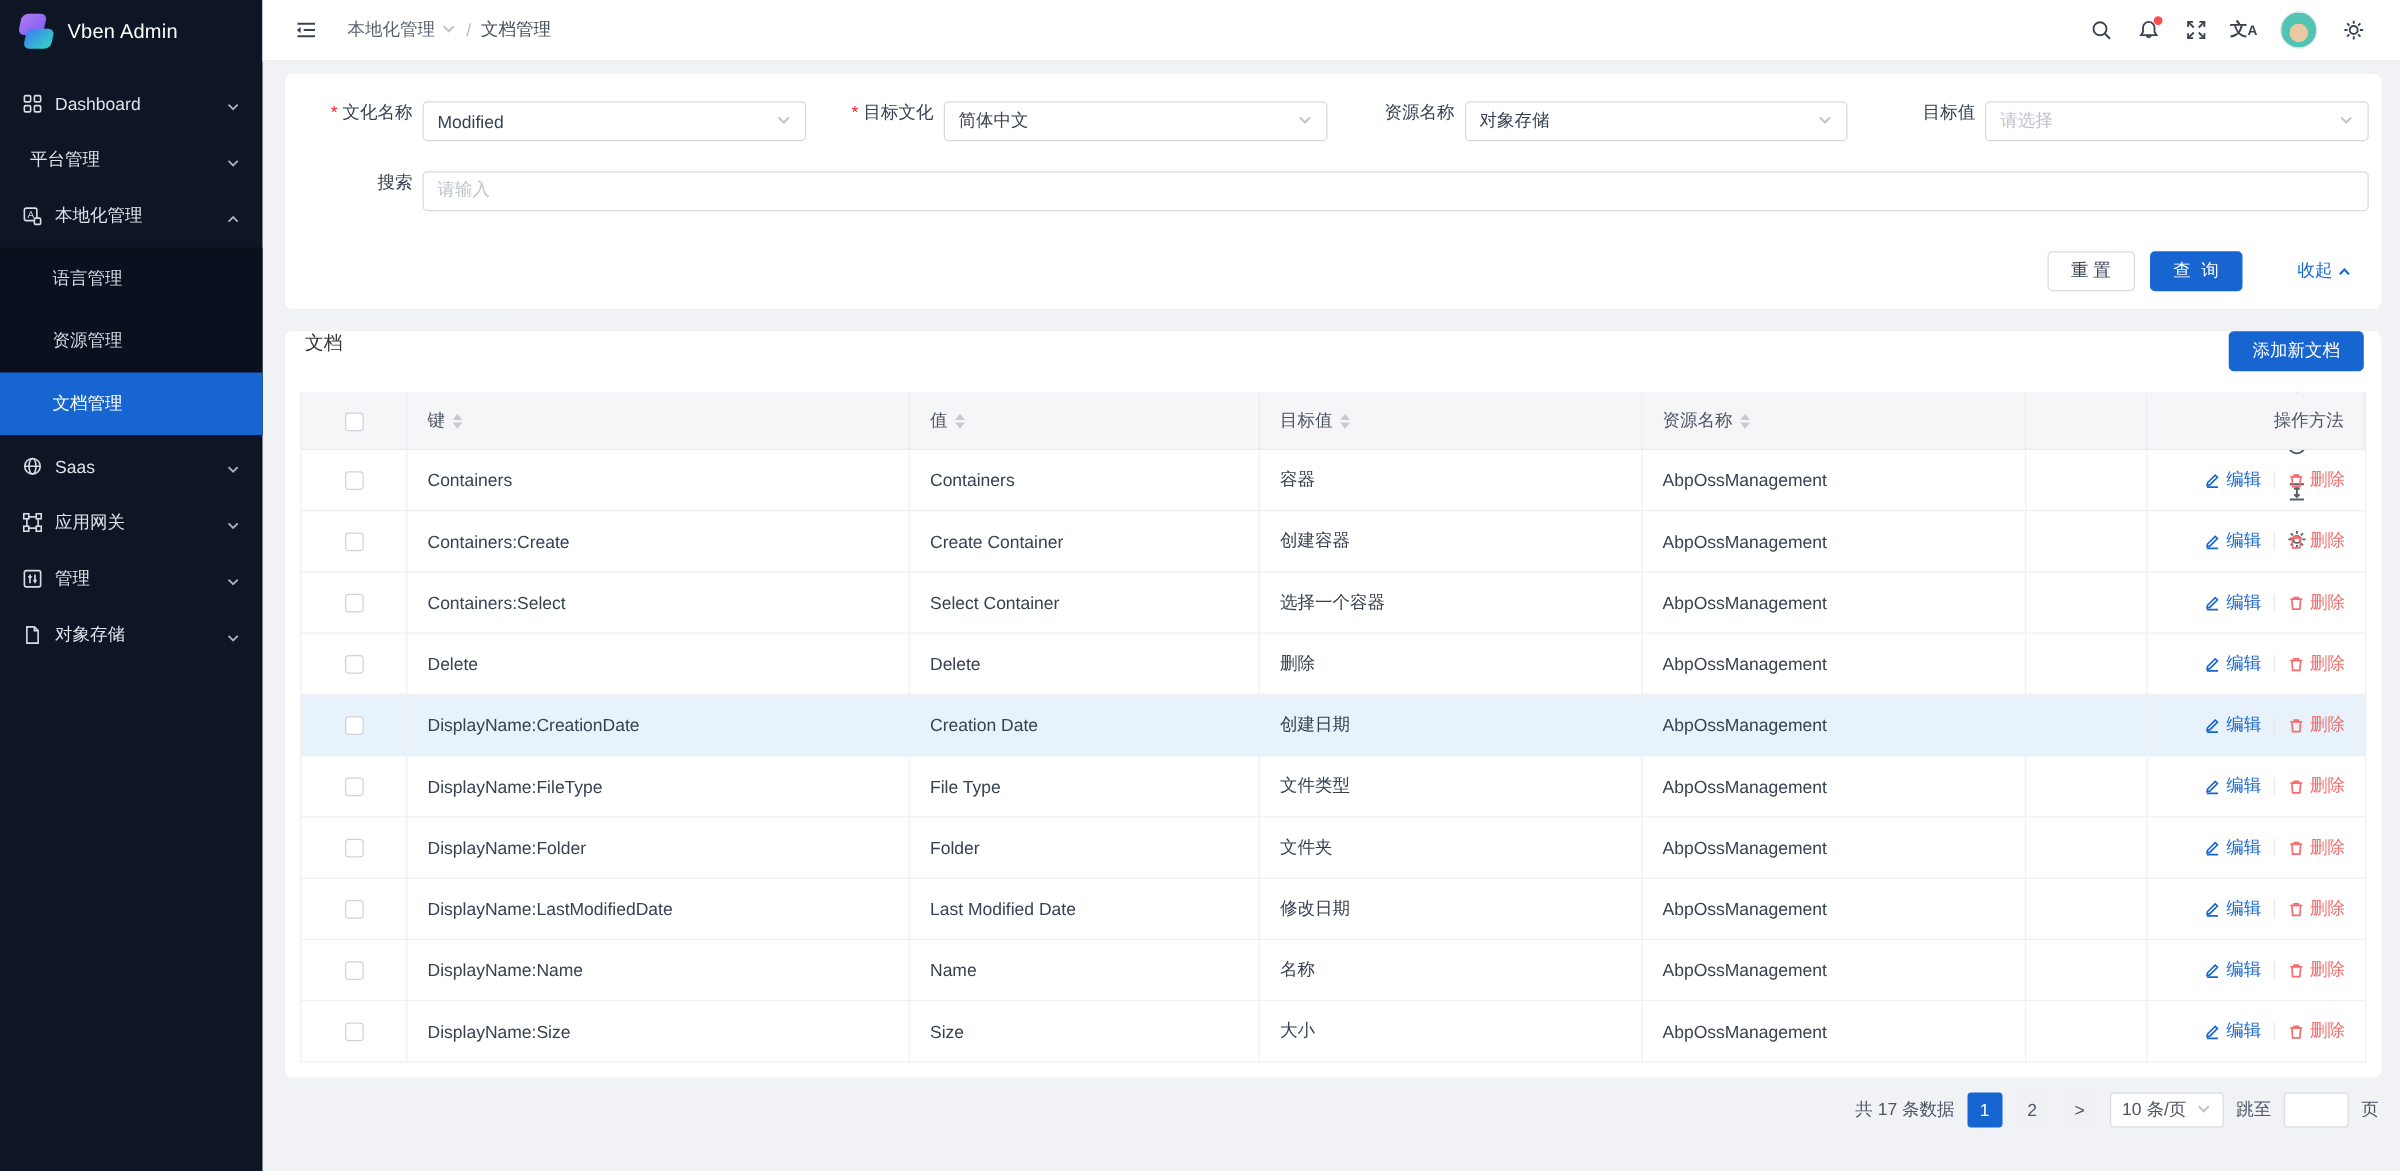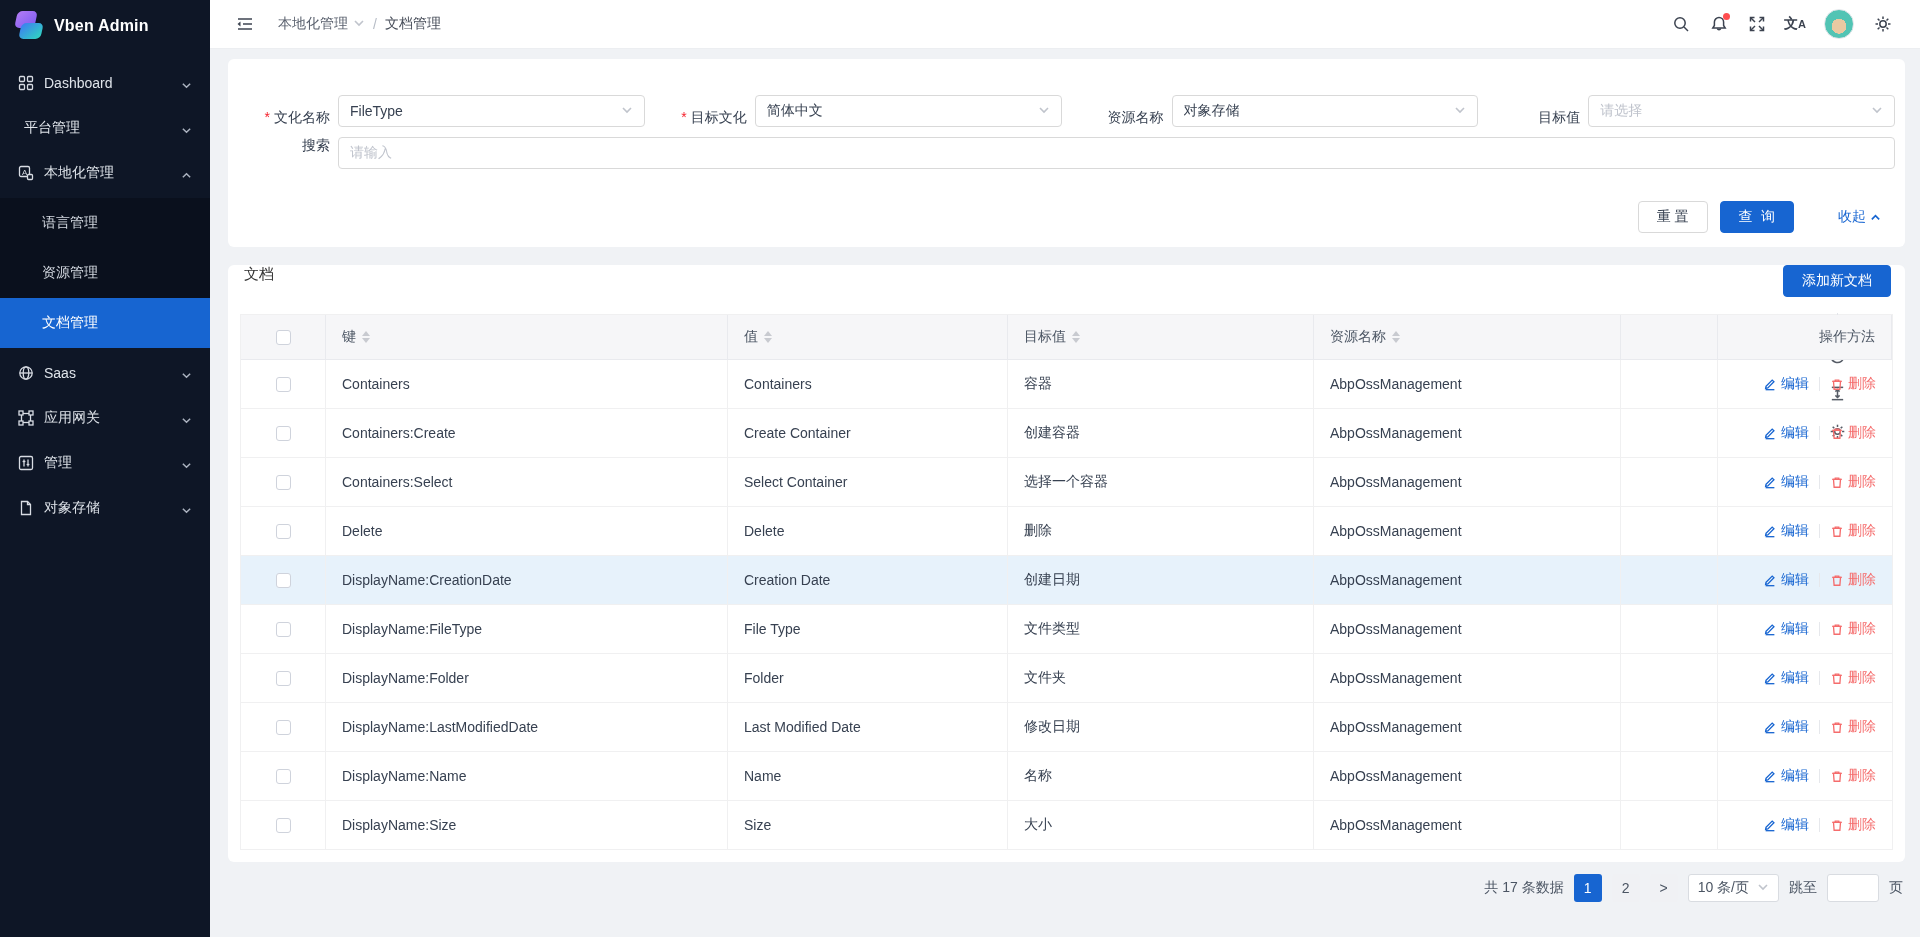--- a/index.html
+++ b/index.html
@@ -5,21 +5,21 @@
   * { margin:0; padding:0; box-sizing:border-box; }
   html,body { width:1920px; height:937px; font-family:"Liberation Sans","DejaVu Sans",sans-serif; font-size:14px; color:#374151; background:#f0f2f5; overflow:hidden; }
   .app { display:flex; width:1920px; height:937px; }
 
   
   .sidebar { width:210px; min-width:210px; height:100%; background:#0e1626; color:#dfe4ea; display:flex; flex-direction:column; }
   .logo-row { height:52px; display:flex; align-items:center; padding-left:14px; gap:10px; }
   .logo-mark { width:30px; height:30px; position:relative; }
   .logo-mark .lm-a { position:absolute; left:2px; top:0; width:20px; height:17px; border-radius:5px; background:linear-gradient(135deg,#b27bf5,#7c5cf0); transform:skewX(-12deg); }
   .logo-mark .lm-b { position:absolute; left:6px; top:12px; width:22px; height:16px; border-radius:5px; background:linear-gradient(135deg,#3e7bf2,#2fd8c0); transform:skewX(-12deg); }
-  .logo-text { color:#fff; font-weight:bold; font-size:16px; letter-spacing:.2px; }
+  .logo-text { color:#fff; font-weight:normal; font-size:16px; letter-spacing:.2px; }
   .menu { flex:1; padding-top:6px; }
   .menu-item { height:40px; margin:5px 8px; padding:0 10px 0 10px; border-radius:6px; display:flex; align-items:center; gap:10px; cursor:pointer; color:#dfe4ea; }
   .menu-item .mi-label { flex:1; font-size:14px; }
   .menu-item.no-icon { padding-left:16px; }
   .mi-icon { width:16px; height:16px; display:inline-flex; }
   .mi-icon svg { width:16px; height:16px; stroke:#d8dce3; fill:none; stroke-width:1.3; }
   .chev { width:11px; height:11px; }
   .chev svg { width:11px; height:11px; stroke:#aab2bf; fill:none; stroke-width:1.6; }
   .submenu { background:#0a101d; }
   .submenu-item { height:50px; display:flex; align-items:center; padding-left:42px; cursor:pointer; color:#d5dae2; }
@@ -40,21 +40,21 @@
   .translate-glyph { font-size:14px; font-weight:bold; color:#3c4350; }
   .translate-glyph .tg-a { font-size:11px; }
   .avatar { width:30px; height:30px; border-radius:50%; margin:0 8px; cursor:pointer; background:radial-gradient(circle at 50% 58%, #e9c9a2 0 34%, #52c4b4 35%); border:1px solid #e2e6ea; }
 
   .content { flex:1; padding:10px 15px 0 18px; overflow:hidden; }
   .card { background:#fff; border-radius:6px; }
 
   
   .filter-card { padding:22px 10px 14px 0; }
   .filter-grid { display:grid; grid-template-columns:repeat(4,1fr); }
-  .field { display:flex; align-items:flex-end; height:46px; }
+  .field { display:flex; align-items:flex-start; height:46px; }
   .f-label { width:110px; min-width:110px; text-align:right; padding-right:8px; color:#374151; white-space:nowrap; }
   .req::before { content:"*"; color:#f5222d; margin-right:4px; }
   .select-box, .text-input { flex:1; height:32px; border:1px solid #d9d9d9; border-radius:4px; background:#fff; display:flex; align-items:center; padding:0 11px; cursor:pointer; color:#374151; }
   .select-box .sb-text { flex:1; white-space:nowrap; overflow:hidden; }
   .sb-placeholder { color:#bfc3cc; }
   .sb-chev svg { width:12px; height:12px; stroke:#c0c4cc; fill:none; stroke-width:1.6; }
   .search-row { margin-top:10px; display:flex; }
   input.real-input { flex:1; height:32px; border:1px solid #d9d9d9; border-radius:4px; padding:0 11px; font-size:14px; color:#374151; outline:none; font-family:Liberation Mono, monospace; }
   input.real-input::placeholder { color:#bfc3cc; }
   .filter-actions { margin-top:32px; display:flex; justify-content:flex-end; align-items:center; gap:12px; padding-right:14px; }
@@ -291,21 +291,21 @@
       </div>
     </header>
 
     <div class="content">
 
       <section class="card filter-card">
         <div class="filter-grid">
           <div class="field">
             <span class="f-label req">文化名称</span>
             <div class="select-box">
-              <span class="sb-text">FileType</span>
+              <span class="sb-text">Modified</span>
               <span class="sb-chev"><svg viewBox="0 0 12 12">
                     <polyline points="2,4 6,8 10,4"></polyline>
                   </svg></span>
             </div>
           </div>
           <div class="field">
             <span class="f-label req">目标文化</span>
             <div class="select-box">
               <span class="sb-text">简体中文</span>
               <span class="sb-chev"><svg viewBox="0 0 12 12">

